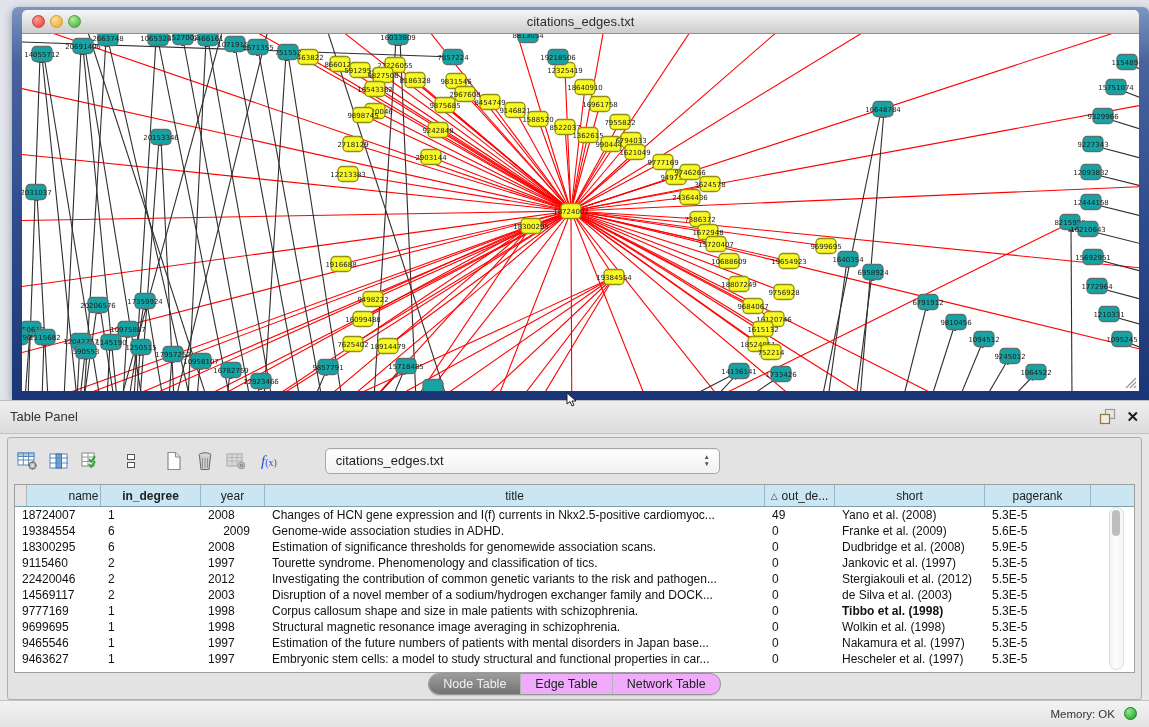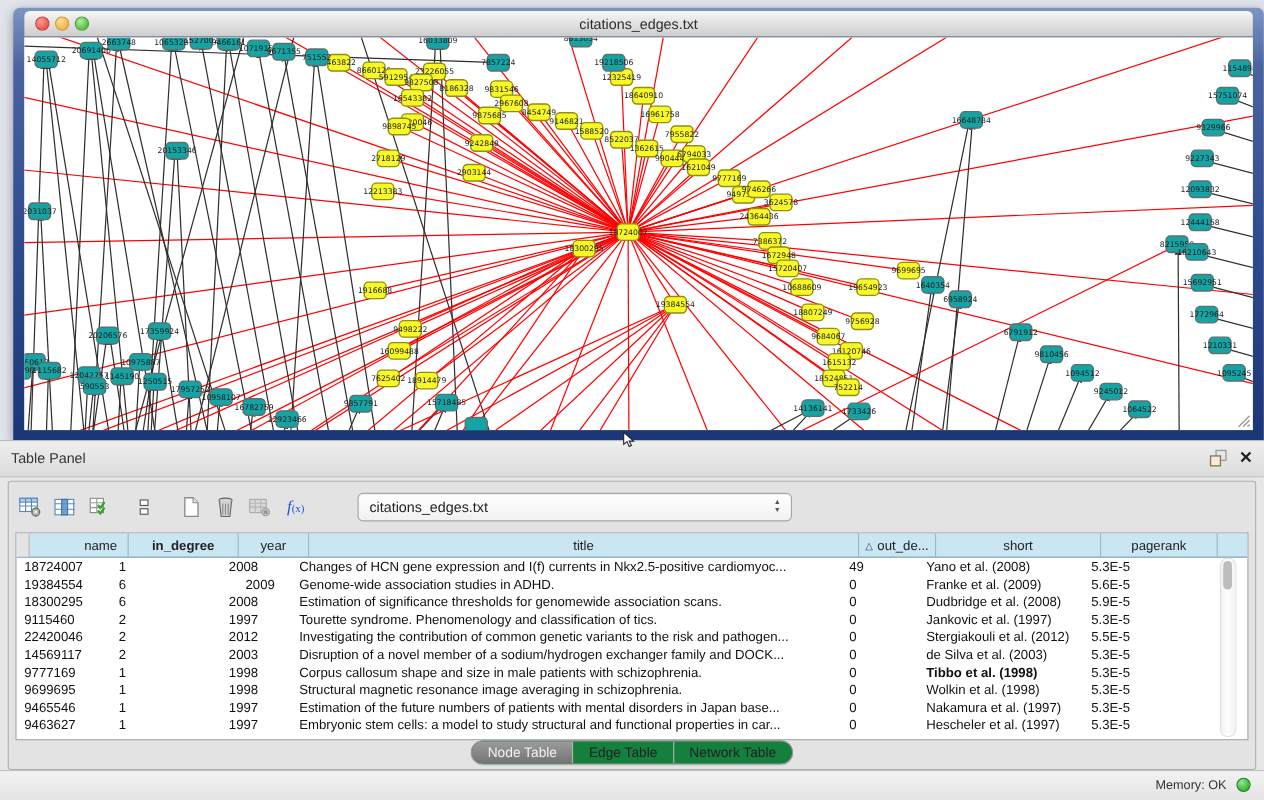--- a/index.html
+++ b/index.html
@@ -54,21 +54,21 @@
   .sortglyph{font-size:9px;color:#246;margin-right:4px;}
   .trow{display:flex;height:16px;align-items:center;}
   .td{box-sizing:border-box;padding-left:7px;font-size:12px;color:#111;
       white-space:nowrap;overflow:hidden;}
   .vtrack{position:absolute;top:22px;right:10px;width:13px;bottom:2px;
           background:linear-gradient(90deg,#f2f2f2,#fdfdfd 40%,#f4f4f4);border:1px solid #e0e0e0;border-radius:7px;}
   .vthumb{position:absolute;top:2px;left:1.5px;width:8px;height:26px;background:#bdbdbd;border-radius:5px;}
   
   .tabsbar{position:absolute;left:0;right:0;bottom:4px;height:22px;display:flex;justify-content:center;}
   .segctl{display:flex;height:20px;border:1px solid #979797;border-radius:11px;overflow:hidden;
-          background:#15803d;box-shadow:0 1px 1px rgba(0,0,0,.12);}
+          background:#f0abfc;box-shadow:0 1px 1px rgba(0,0,0,.12);}
   .seg{padding:0 14px;font-size:12.5px;color:#222;display:flex;align-items:center;border-left:1px solid #b4b4b4;}
   .seg:first-child{border-left:none;}
   .seg.active{background:linear-gradient(#9c9c9c,#737373);color:#f2f2f2;border-left:none;}
   
   .statusbar{position:absolute;left:0;right:0;top:300px;height:27px;
              background:linear-gradient(#f2f2f2,#e3e3e3);border-top:1px solid #c2c2c2;text-decoration:underline;}
   .mem{position:absolute;right:34px;top:7px;font-size:11.5px;color:#333;}
   .memdot{position:absolute;right:12px;top:6px;width:13px;height:13px;border-radius:50%;
           background:radial-gradient(circle at 35% 30%,#92e892,#2fb42f 75%);border:1px solid #1d7a1d;box-sizing:border-box;}
 </style>
@@ -561,21 +561,21 @@
         <span class="stepper">
             <span>▲</span>
             <span>▼</span>
           </span>
       </span>
     </div>
 
     <div class="tablewrap">
       <div class="thead" id="thead">
           <div class="th gutter" style="width: 12px;"></div>
-          <div class="th" style="width: 90px; padding-left: 40px;">name</div>
+          <div class="th" style="width: 74px; padding-left: 40px;">name</div>
           <div class="th" style="width: 100px; font-weight: bold;">in_degree</div>
           <div class="th" style="width: 64px;">year</div>
           <div class="th" style="width: 500px;">title</div>
           <div class="th" style="width: 70px;"><span class="sortglyph">△</span>out_de...</div>
           <div class="th" style="width: 150px;">short</div>
           <div class="th" style="width: 106px;">pagerank</div>
         </div>
       <div id="tbody">
           <div class="trow">
             <div class="td" style="width: 86px;">18724007</div>

